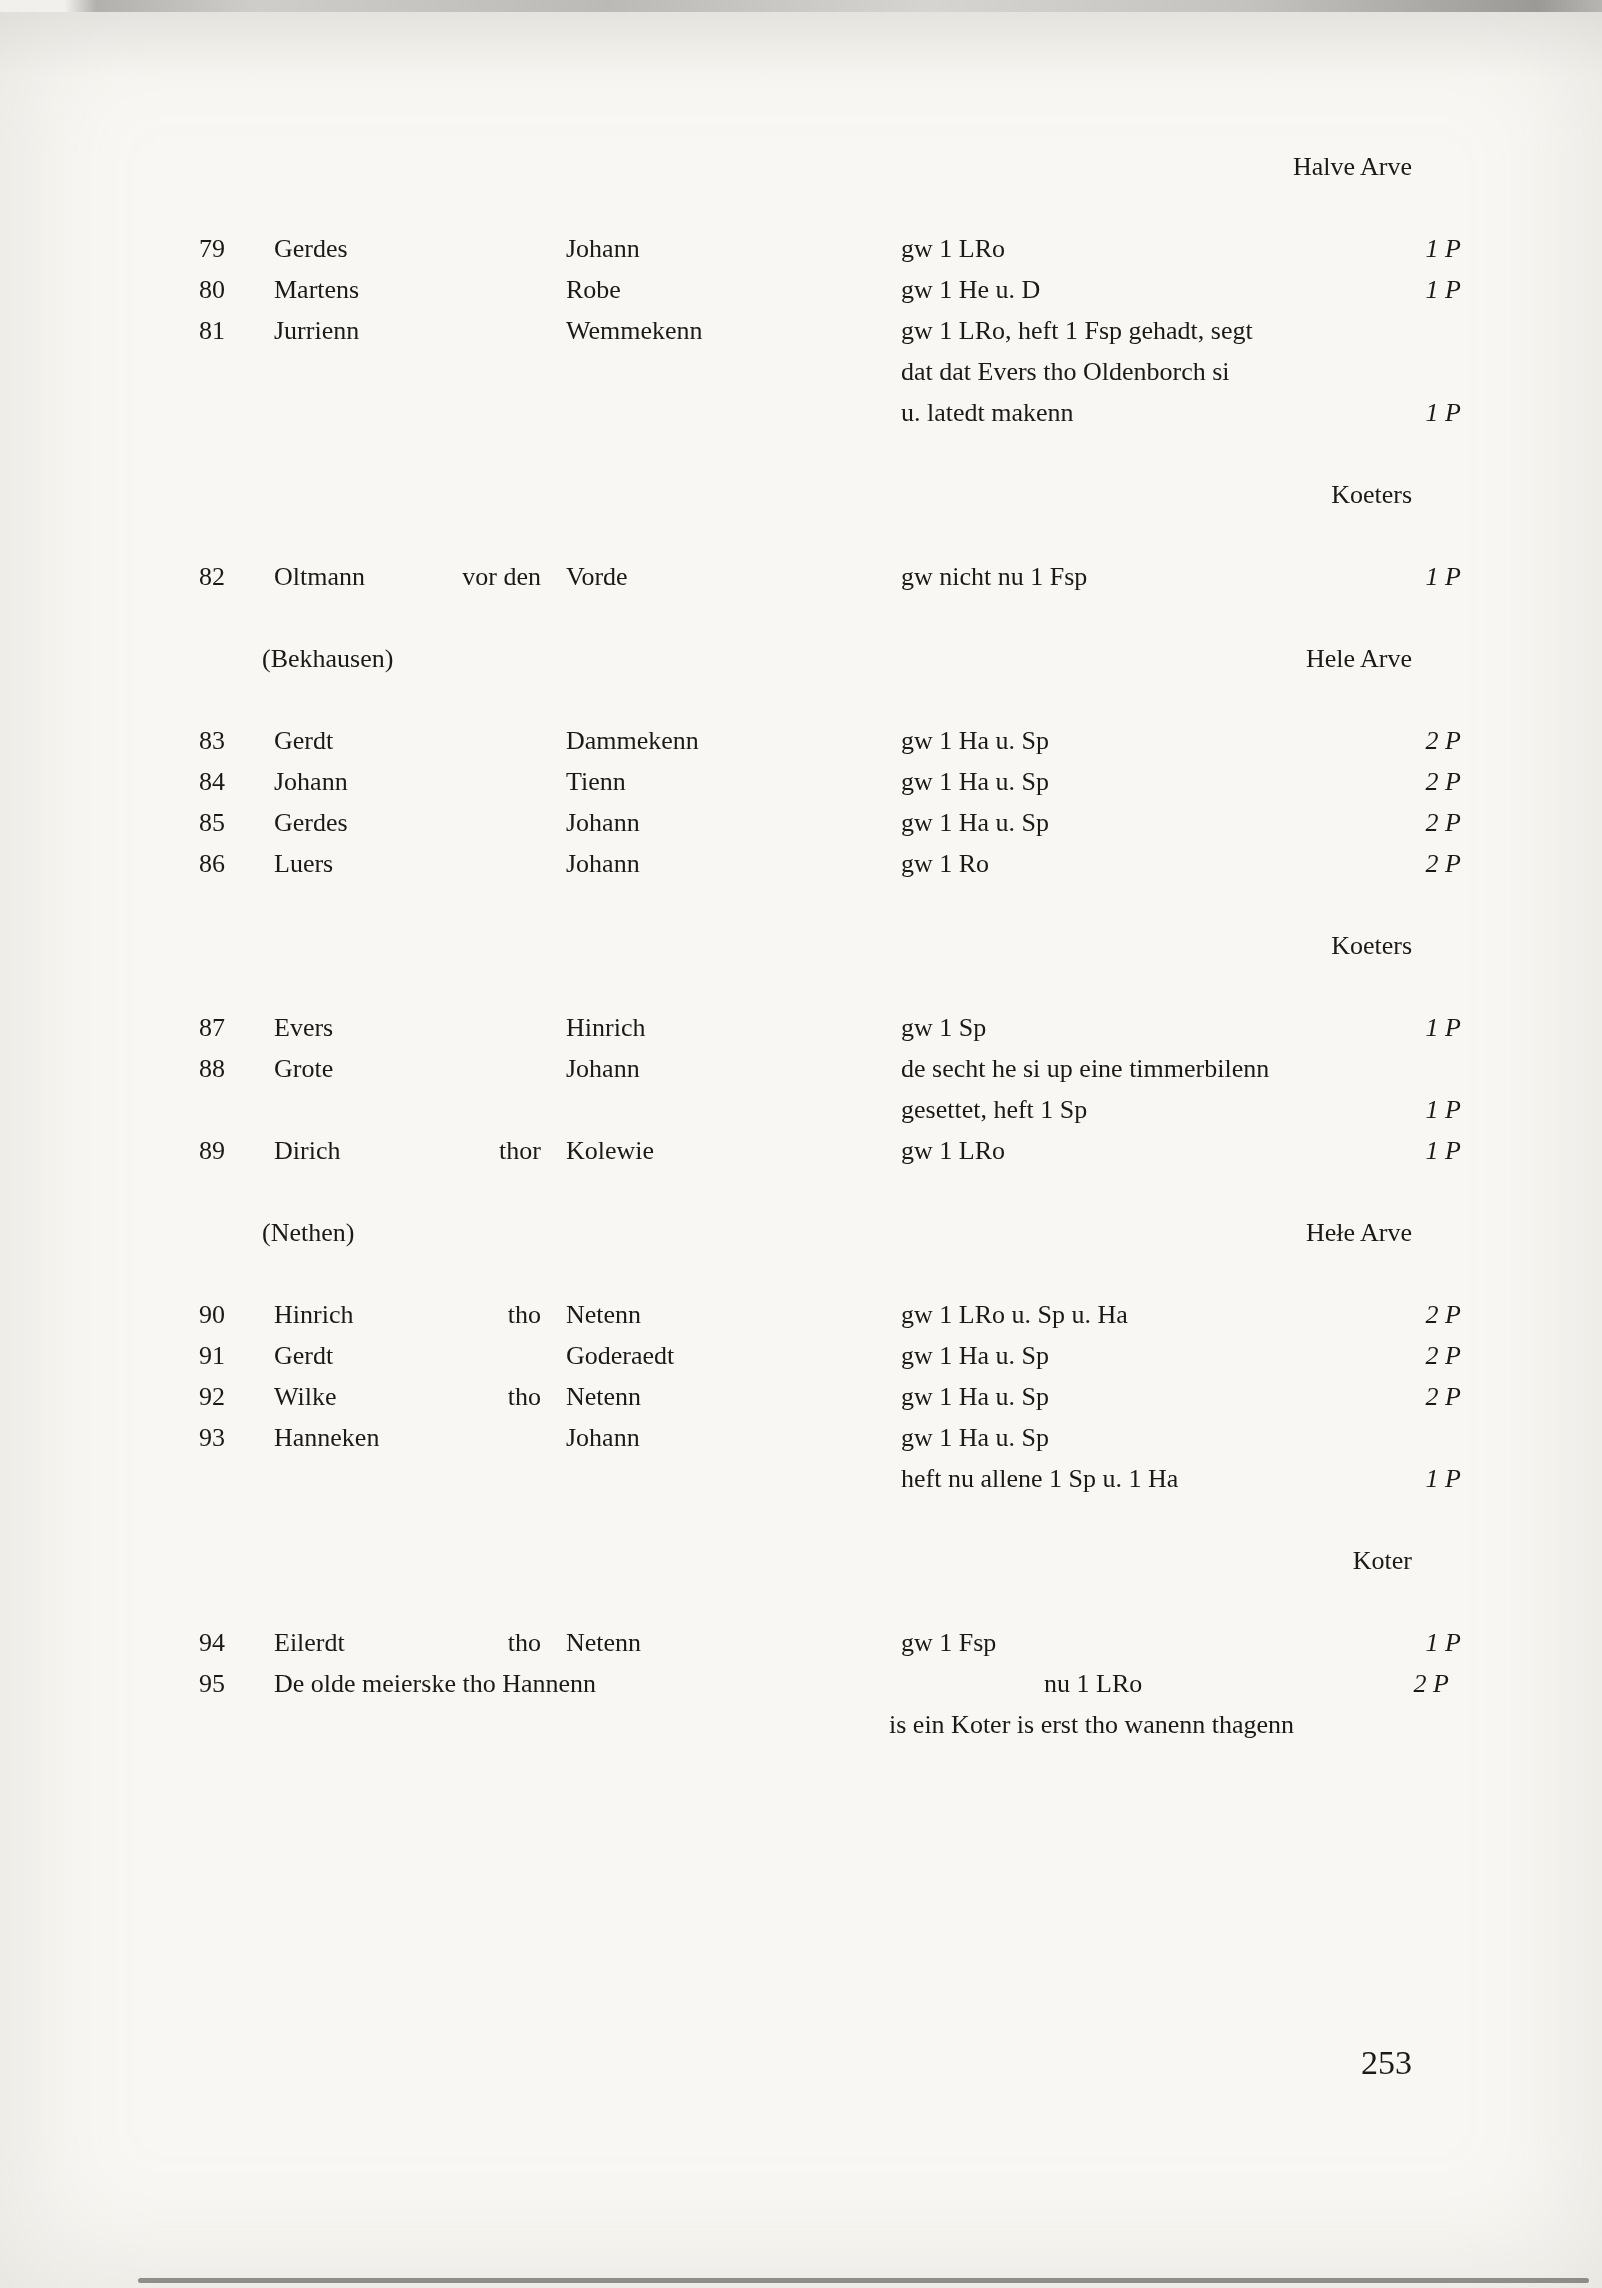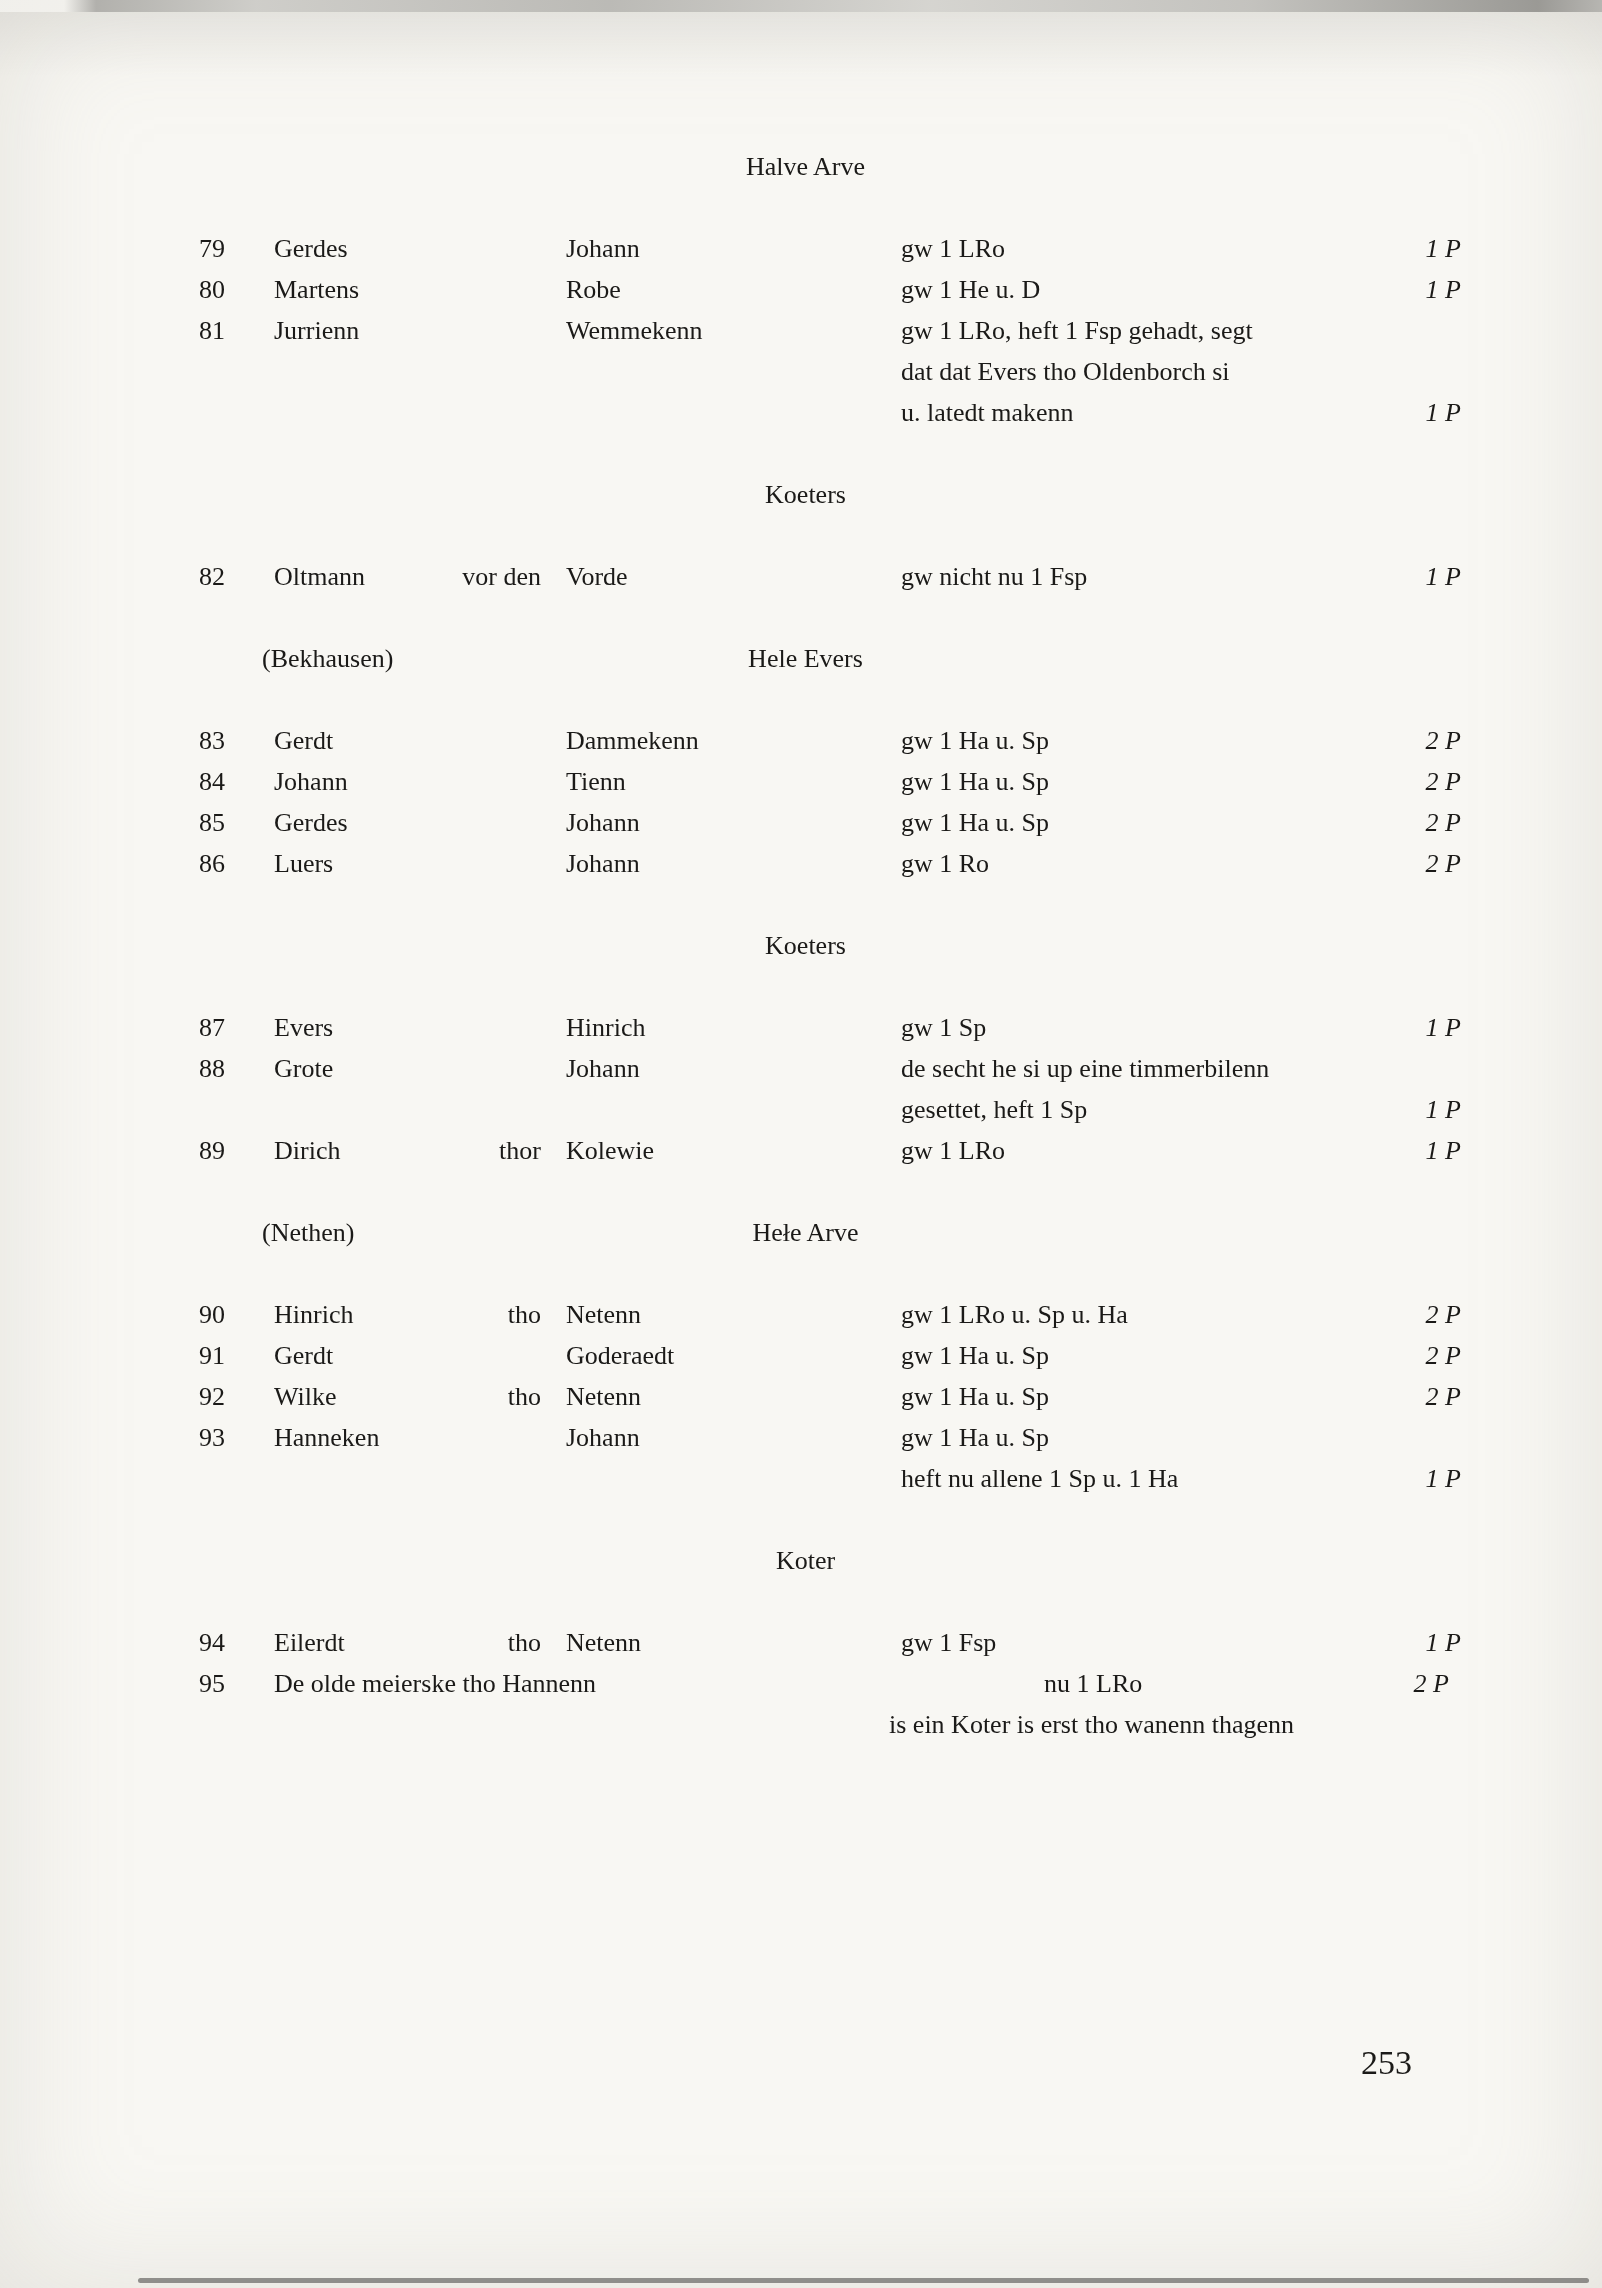--- a/index.html
+++ b/index.html
@@ -57,21 +57,21 @@
   }
   .section + .section {
     margin-top: 41px;
   }
   .heading-row {
     position: relative;
     height: 41px;
     margin-bottom: 41px;
   }
   .heading {
-    text-align: center;
+    text-align: right;
     line-height: 41px;
   }
   .left-label {
     position: absolute;
     left: 63px;
     top: 0;
     line-height: 41px;
   }
   .row-line {
     display: grid;
@@ -171,21 +171,21 @@
             <span class="n-mid">vor den</span>
           </span>
           <span class="c-name2">Vorde</span>
           <span class="c-desc">gw nicht nu 1 Fsp</span>
           <span class="c-pts">1 P</span>
         </div>
       </section>
       <section class="section">
         <div class="heading-row">
           <span class="left-label">(Bekhausen)</span>
-          <div class="heading">Hele Evers</div>
+          <div class="heading">Hele Arve</div>
         </div>
         <div class="row-line">
           <span class="c-num">83</span>
           <span class="c-name1">
             <span class="n1">Gerdt</span>
             <span class="n-mid"></span>
           </span>
           <span class="c-name2">Dammekenn</span>
           <span class="c-desc">gw 1 Ha u. Sp</span>
           <span class="c-pts">2 P</span>

